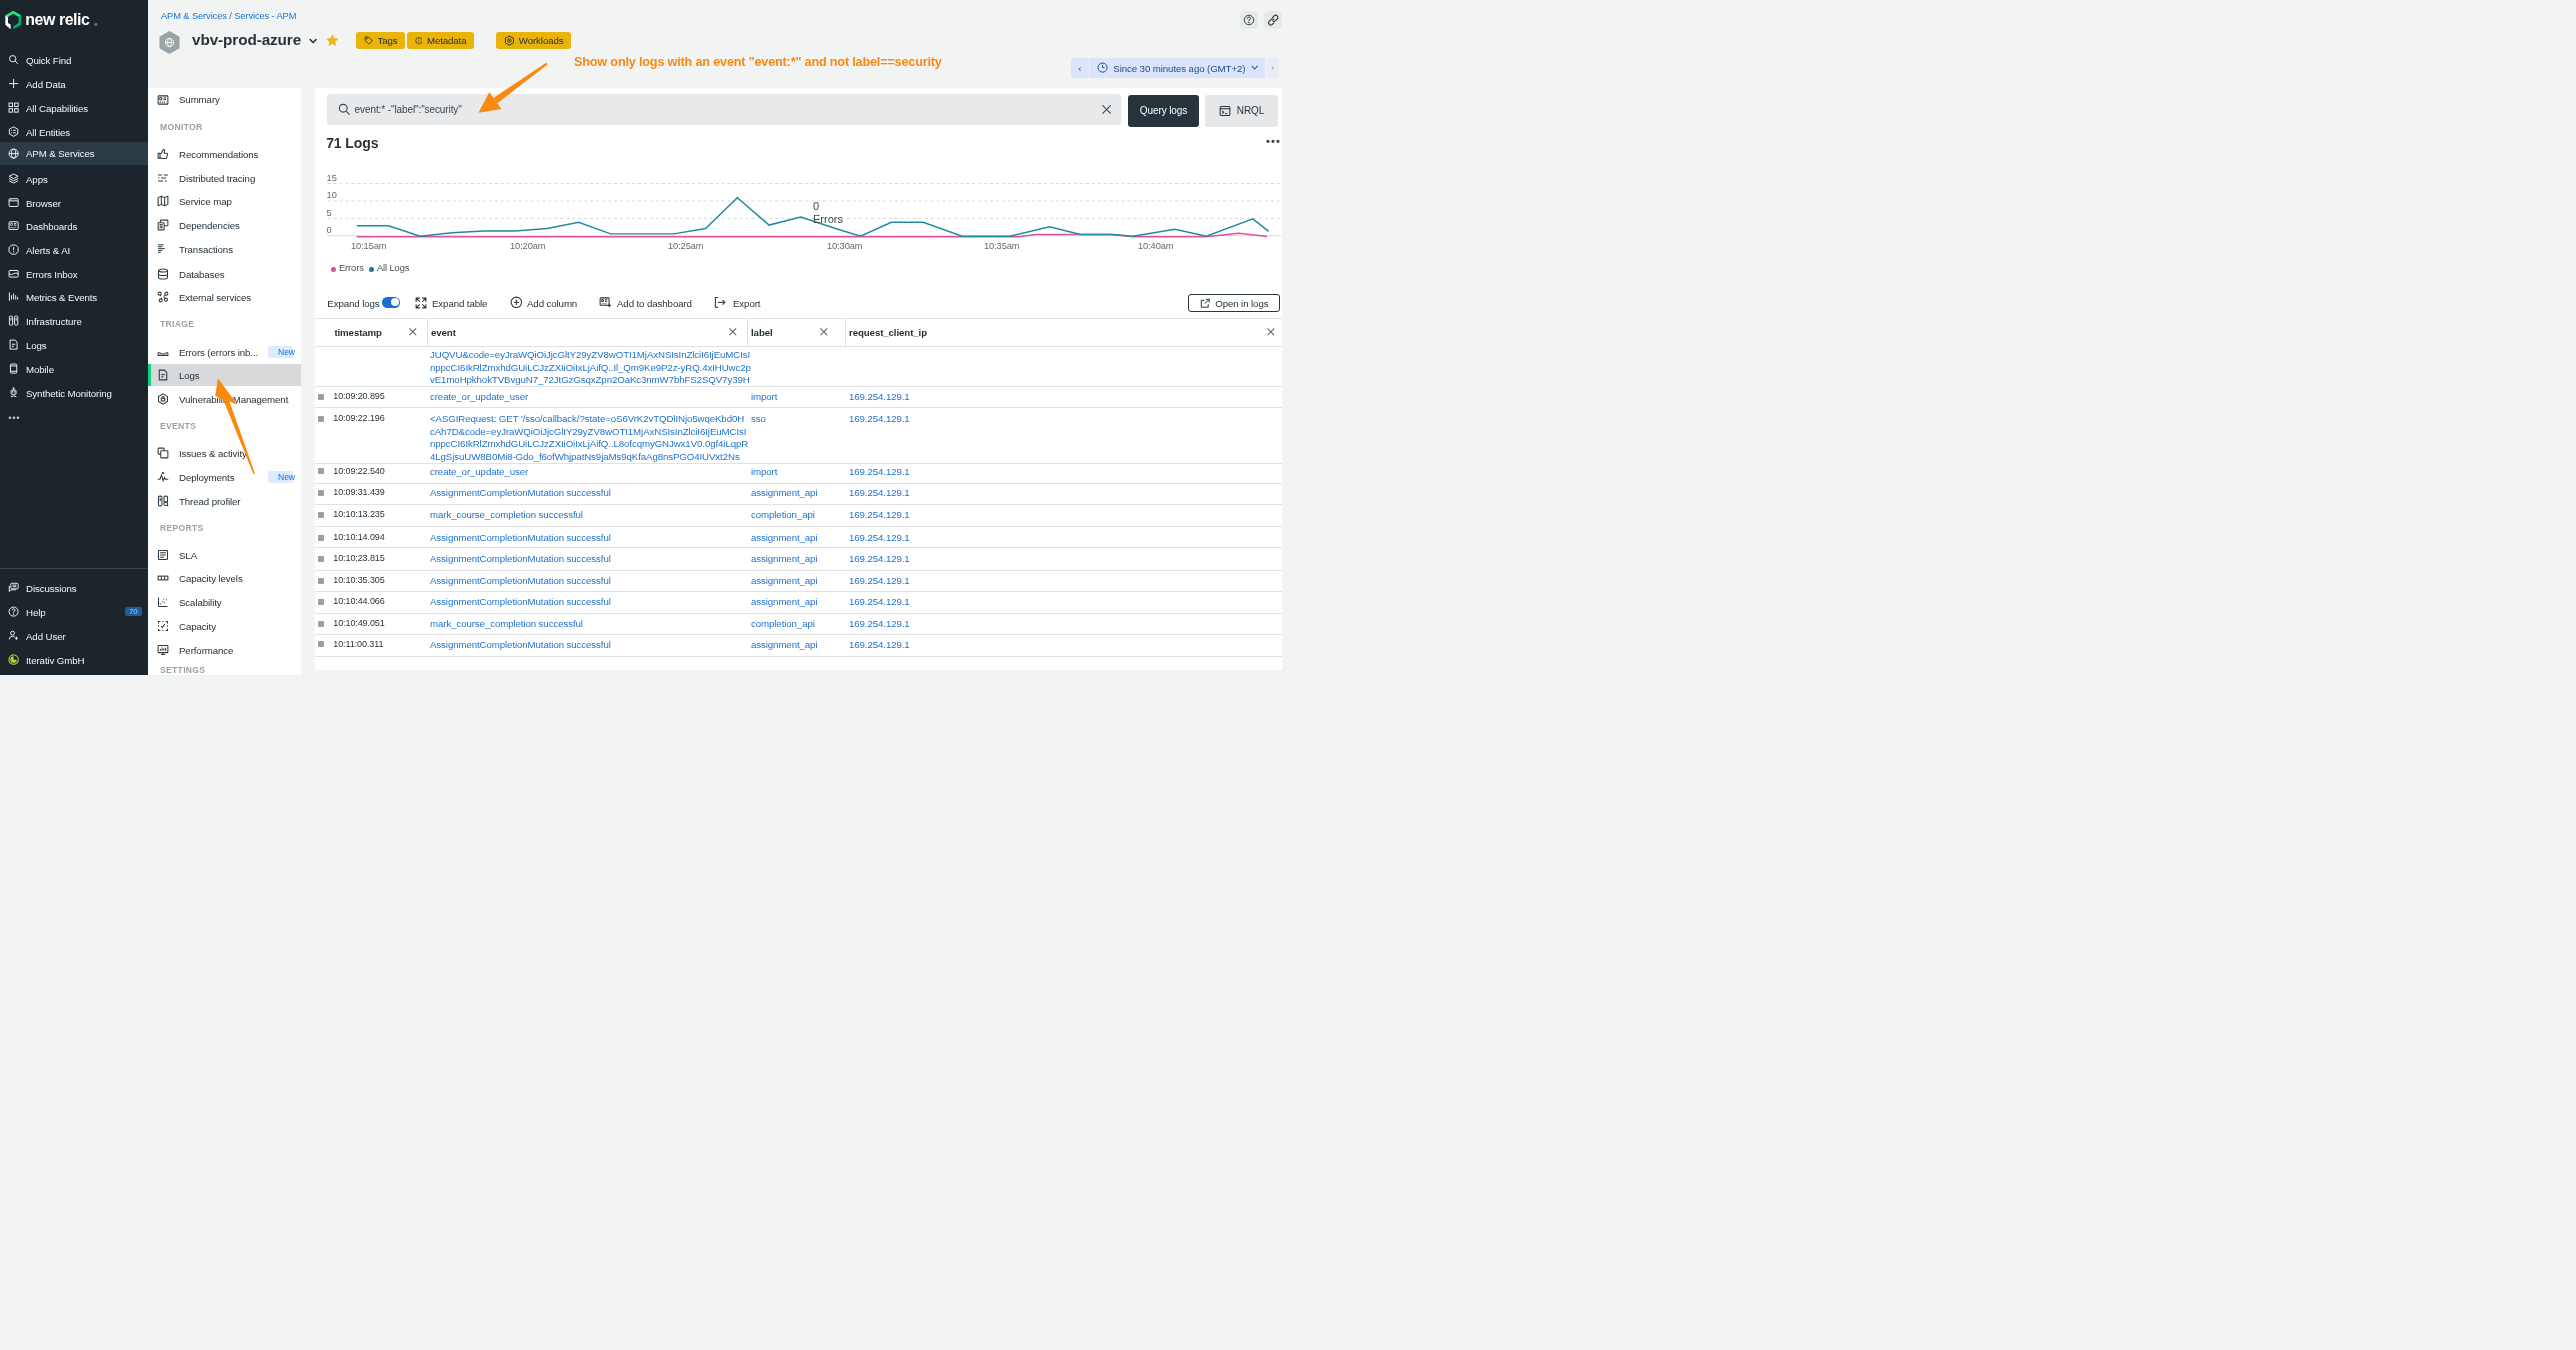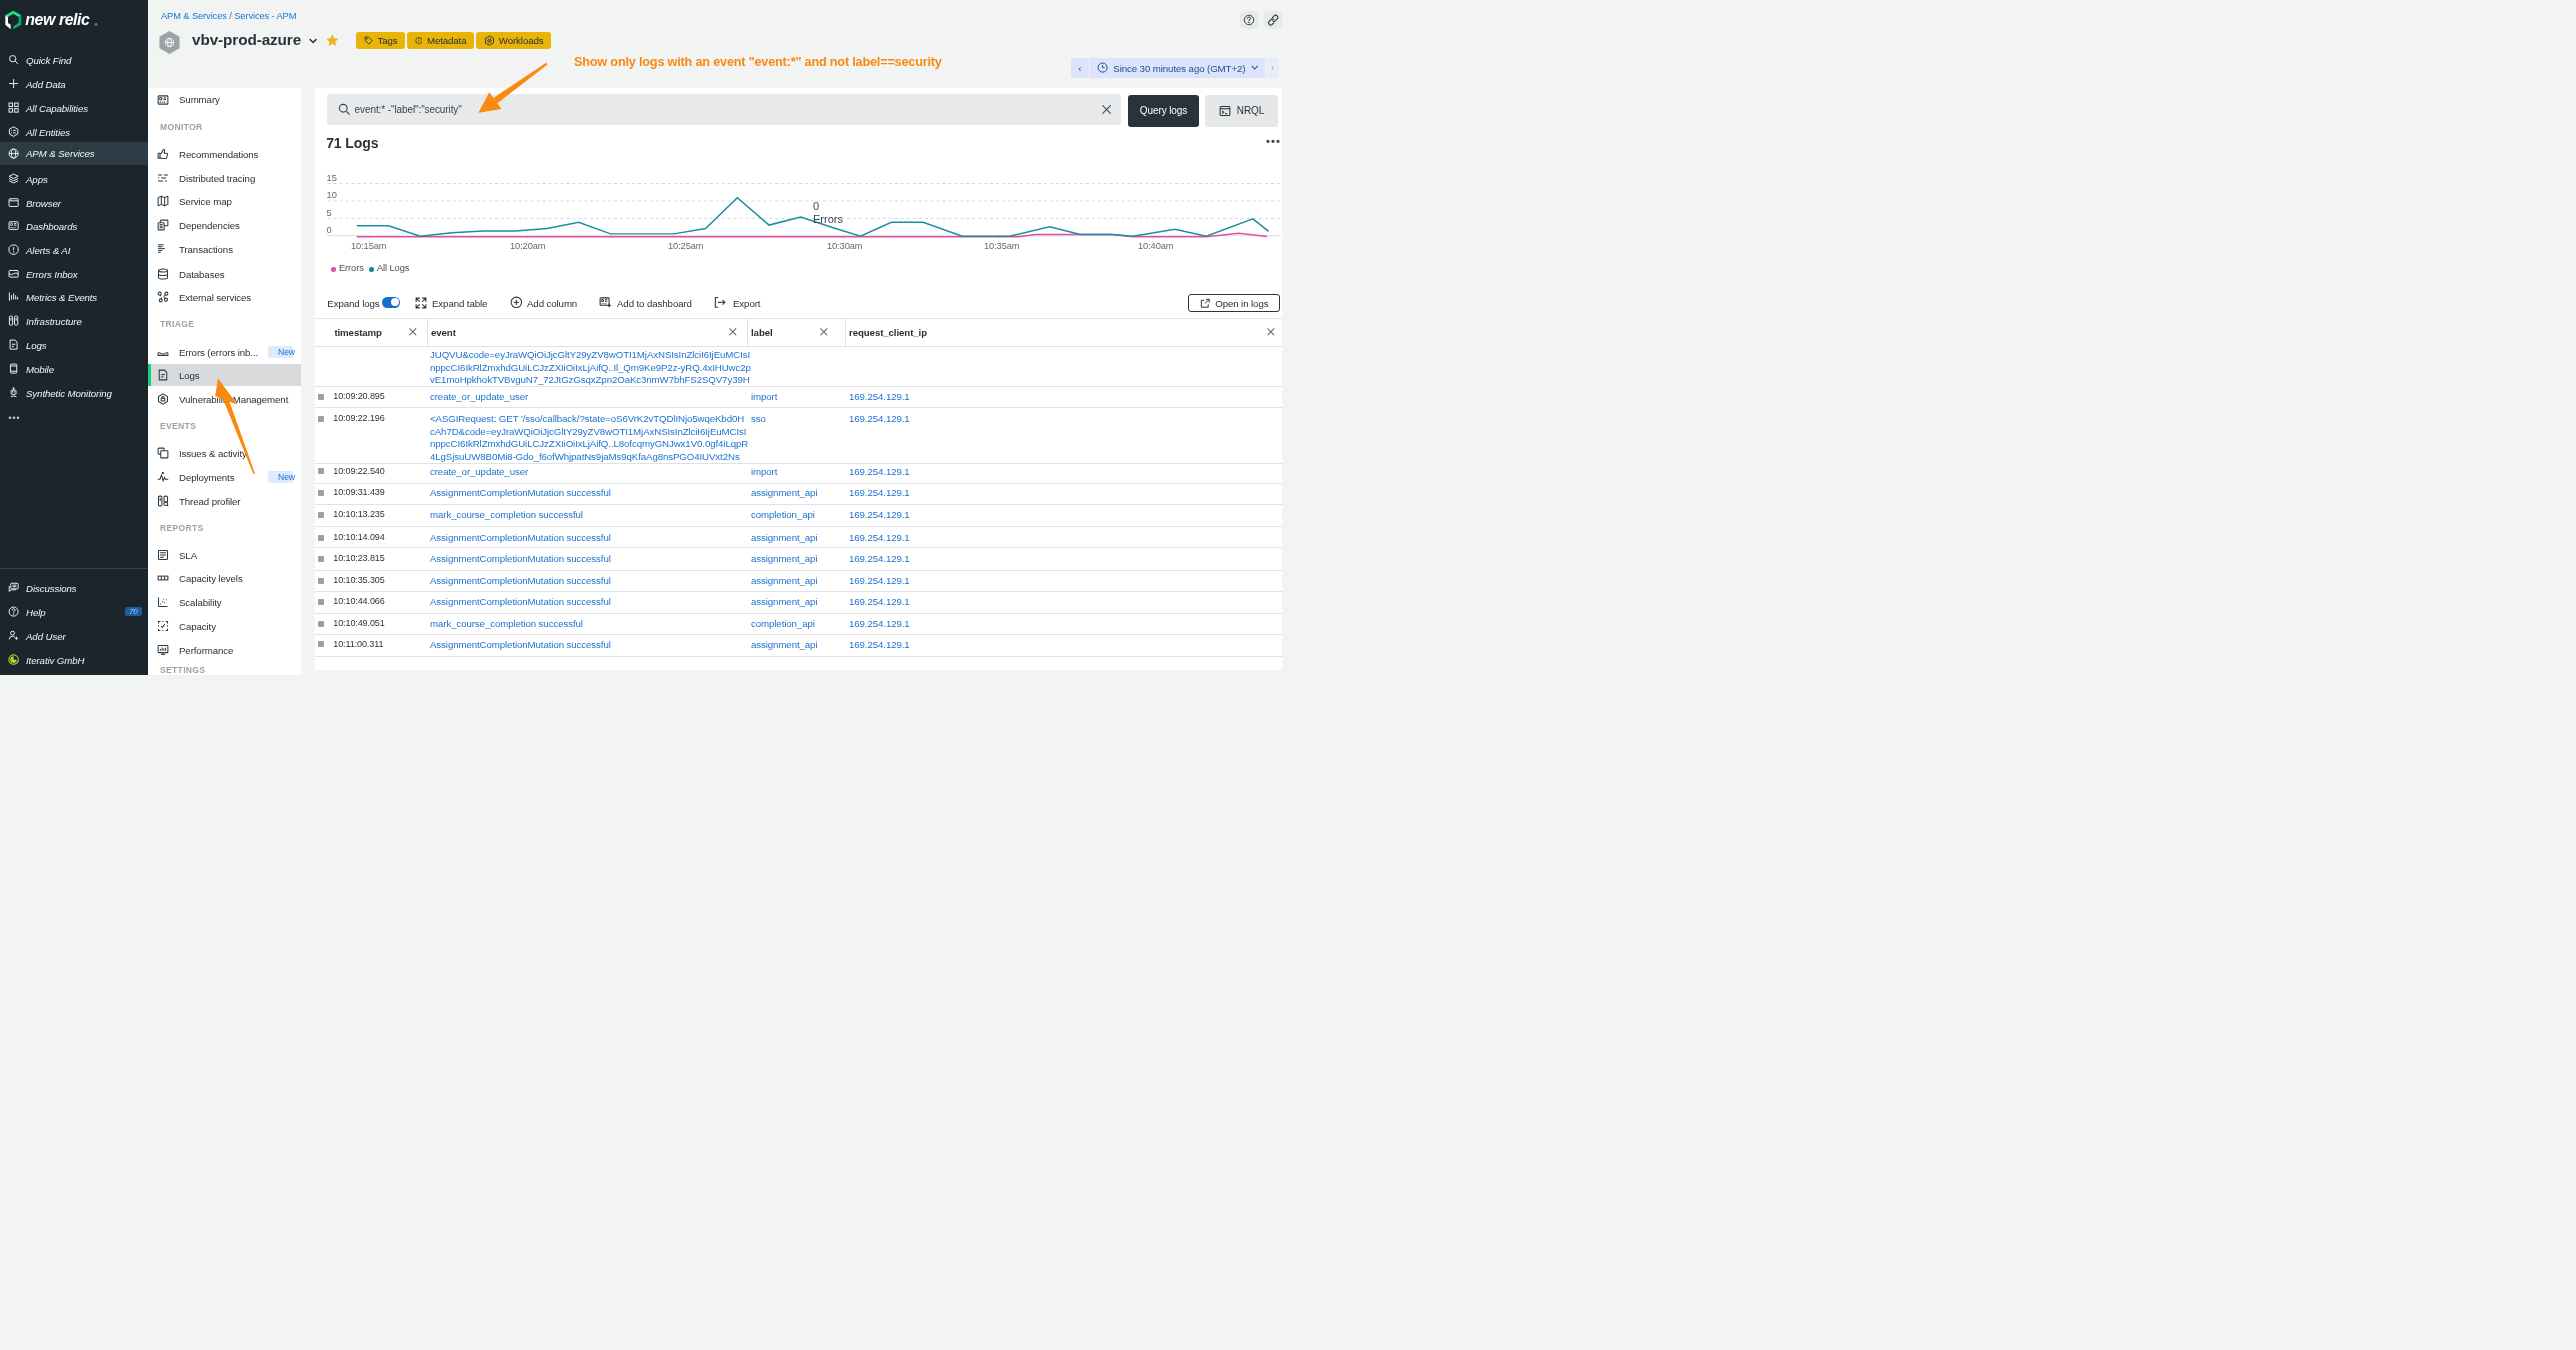--- a/index.html
+++ b/index.html
@@ -1,20 +1,20 @@
 <!DOCTYPE html>
 <html style="font-size:12px"><head>
 <meta charset="utf-8">
 <style>
 * { margin:0; padding:0; box-sizing:border-box; }
 html,body { width:1288px; height:675px; overflow:hidden; }
 body { font-family:"Liberation Sans", sans-serif; background:#f2f3f3; position:relative; color:#2a353c; letter-spacing:-0.1px; }
 
 
-#sidebar { position:absolute; left:0; top:0; width:148px; height:675px; background:#1d252c; z-index:5;font-style:italic; }
+#sidebar { position:absolute; left:0; top:0; width:148px; height:675px; background:#1d252c; z-index:5; }
 .sitem { position:absolute; left:0; width:148px; height:24px; display:flex; align-items:center; color:#f4f6f7; font-size:9.7px; }
 .sitem svg { position:absolute; left:8.2px; width:11.2px; height:11.2px; }
 .sitem .lbl { position:absolute; left:26px; white-space:nowrap; }
 .sitem.sel { background:#2d3b44; }
 #logo { position:absolute; left:4.5px; top:9.7px; }
 .sdiv { position:absolute; left:0; top:568px; width:148px; height:0.7px; background:#39434b; }
 .badge70 { position:absolute; left:125px; top:-5.2px; width:16.5px; height:9.7px; background:#1d5c9e; border-radius:2.2px; color:#a6ccf4; font-size:7.9px; display:flex; align-items:center; justify-content:center; }
 
 
 #subnav { position:absolute; left:148px; top:88px; width:153px; height:588px; background:#ffffff; z-index:4; }
@@ -469,21 +469,21 @@
   </svg>
 <div class="pill" style="left:356px;width:49px"><svg width="11.2" height="11.2" viewBox="0 0 16 16" fill="none" stroke="#273239" stroke-width="1.4">
       <path d="M1.8 1.8 L7.5 1.8 L14 8.3 L8.3 14 L1.8 7.5 Z" transform="rotate(0 8 8)"></path>
       <circle cx="4.8" cy="4.8" r="0.9"></circle>
     </svg>Tags</div>
 <div class="pill" style="left:407px;width:67px"><svg width="11.2" height="11.2" viewBox="0 0 16 16" fill="none" stroke="#273239" stroke-width="1.4">
       <circle cx="8" cy="8" r="6.5"></circle>
       <line x1="8" y1="7" x2="8" y2="11.2"></line>
       <circle cx="8" cy="4.6" r="0.5" fill="#273239"></circle>
     </svg>Metadata</div>
-<div class="pill" style="left:476px;width:75px"><svg width="11.2" height="11.2" viewBox="0 0 16 16" fill="none" stroke="#273239" stroke-width="1.4">
+<div class="pill" style="left:496px;width:75px"><svg width="11.2" height="11.2" viewBox="0 0 16 16" fill="none" stroke="#273239" stroke-width="1.4">
       <path d="M8 1.2 L14 4.6 L14 11.4 L8 14.8 L2 11.4 L2 4.6 Z"></path>
       <circle cx="8" cy="8" r="2.6"></circle>
       <circle cx="8" cy="8" r="0.5" fill="#273239"></circle>
     </svg>Workloads</div>
 <div class="iconbtn" style="left:1240px">
     <svg width="12" height="12" viewBox="0 0 16 16" fill="none" stroke="#2a363e" stroke-width="1.25">
       <circle cx="8" cy="8" r="6.3"></circle>
       <path d="M5.9 6.2 Q5.9 4 8 4 Q10.1 4 10.1 6 Q10.1 7.4 8 8 L8 9.4"></path>
       <circle cx="8" cy="11.4" r="0.5" fill="#2a363e"></circle>
     </svg>

